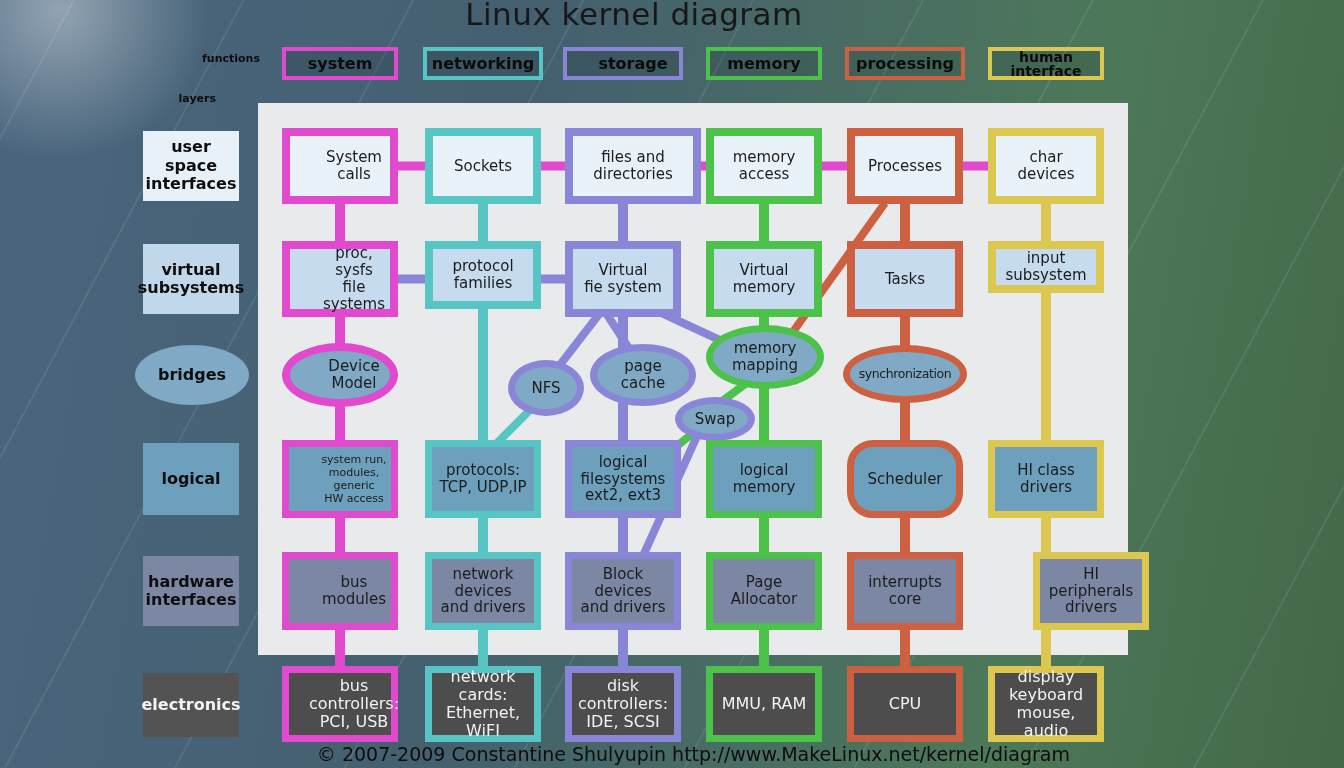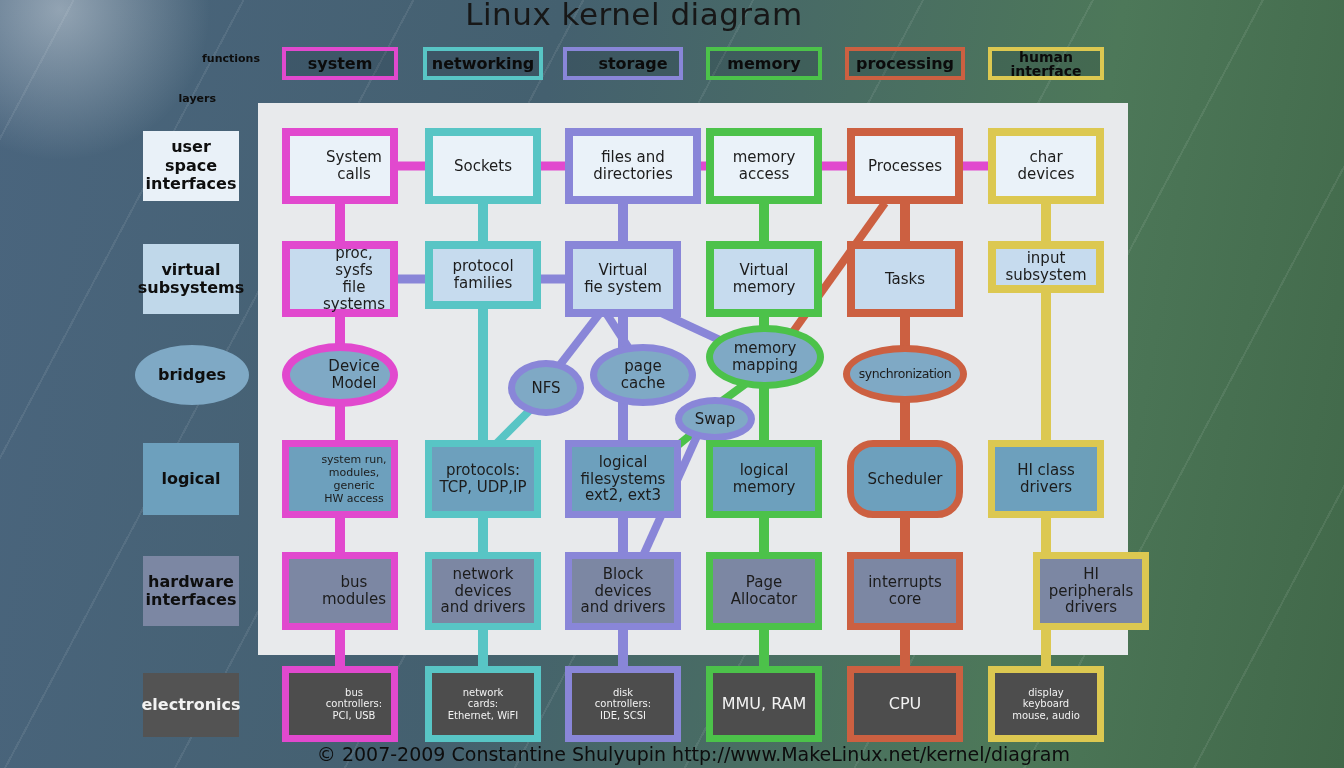--- a/index.html
+++ b/index.html
@@ -39,21 +39,21 @@
     position:absolute;box-sizing:border-box;border-style:solid;border-width:7px;
     display:flex;align-items:center;justify-content:center;text-align:center;
     color:#1c1c1c;line-height:1.12;white-space:pre-line;font-size:15px;
   }
   .r1,.r2{border-width:8px;}
   .r1{background:#eaf2f9;}
   .r2{background:#c6dbee;}
   .rb{background:#7fa9c5;border-radius:50%;}
   .r3{background:#6da0bd;}
   .r4{background:#7c87a3;}
-  .r5{background:#4d4d4d;color:#f2f2f2;font-size:10px;}
+  .r5{background:#4d4d4d;color:#f2f2f2;font-size:16px;}
   .c-sys{border-color:#e149ce;padding-left:28px;}
   .c-net{border-color:#58c5c5;}
   .c-sto{border-color:#8986d8;}
   .c-mem{border-color:#4cc24a;}
   .c-pro{border-color:#cc6041;}
   .c-hum{border-color:#dcc851;}
   .fs11{font-size:11px;line-height:1.2;}
   .fs12{font-size:12.5px;letter-spacing:-0.4px;}
   .big{font-size:16px;text-align:center;}
   .copyright{

